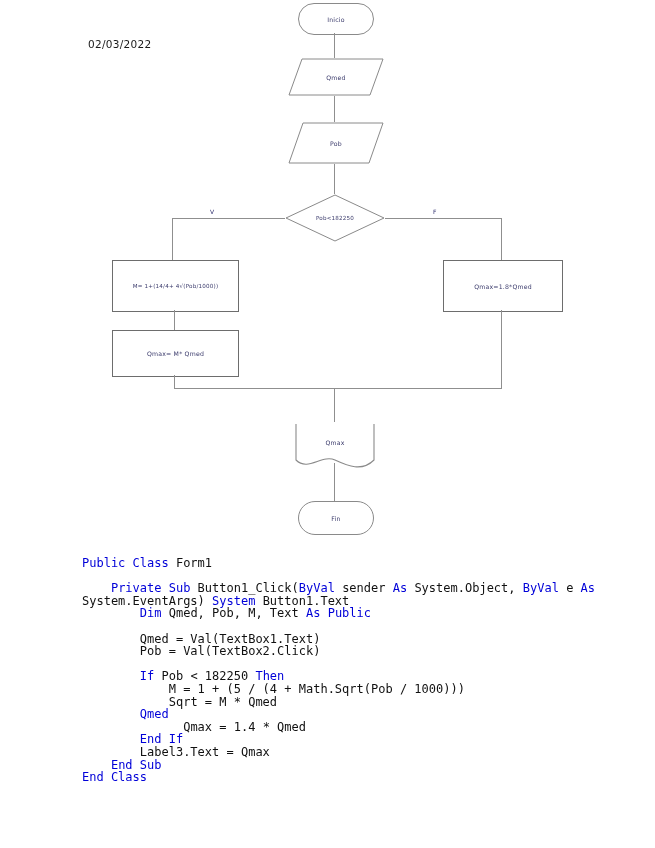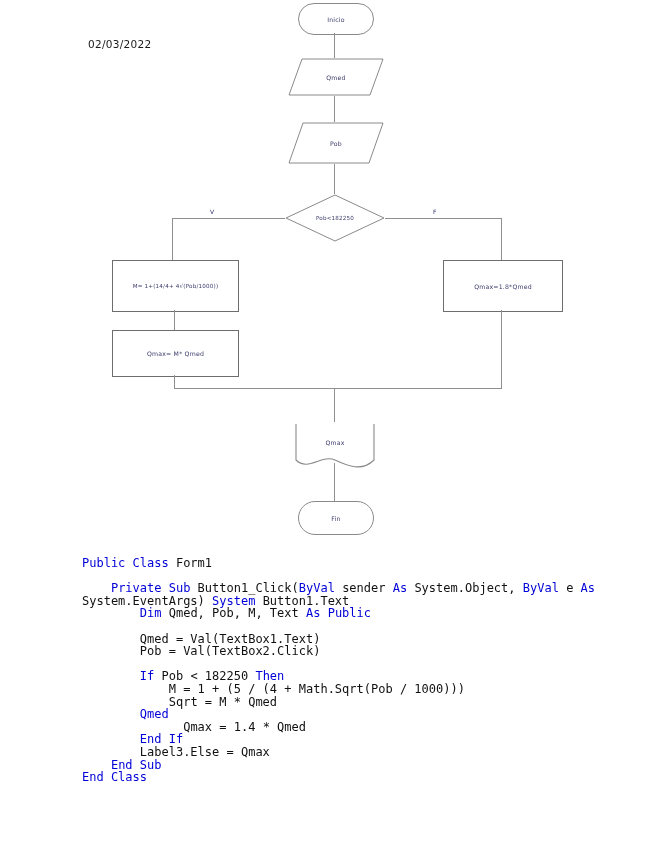--- a/index.html
+++ b/index.html
@@ -168,17 +168,17 @@
 <span><span></span></span>
 <span><span>        Qmed = Val(TextBox1.Text)</span></span>
 <span><span>        Pob = Val(TextBox2.Click)</span></span>
 <span><span></span></span>
 <span><span class="kw">        If </span><span>Pob &lt; 182250 </span><span class="kw">Then</span></span>
 <span><span>            M = 1 + (5 / (4 + Math.Sqrt(Pob / 1000)))</span></span>
 <span><span>            Sqrt = M * Qmed</span></span>
 <span><span class="kw">        Qmed</span></span>
 <span><span>              Qmax = 1.4 * Qmed</span></span>
 <span><span class="kw">        End If</span></span>
-<span><span>        Label3.Else = Qmax</span></span>
+<span><span>        Label3.Text = Qmax</span></span>
 <span><span class="kw">    End Sub</span></span>
 <span><span class="kw">End Class</span></span></pre>
 
 </div>
 
 </body></html>

